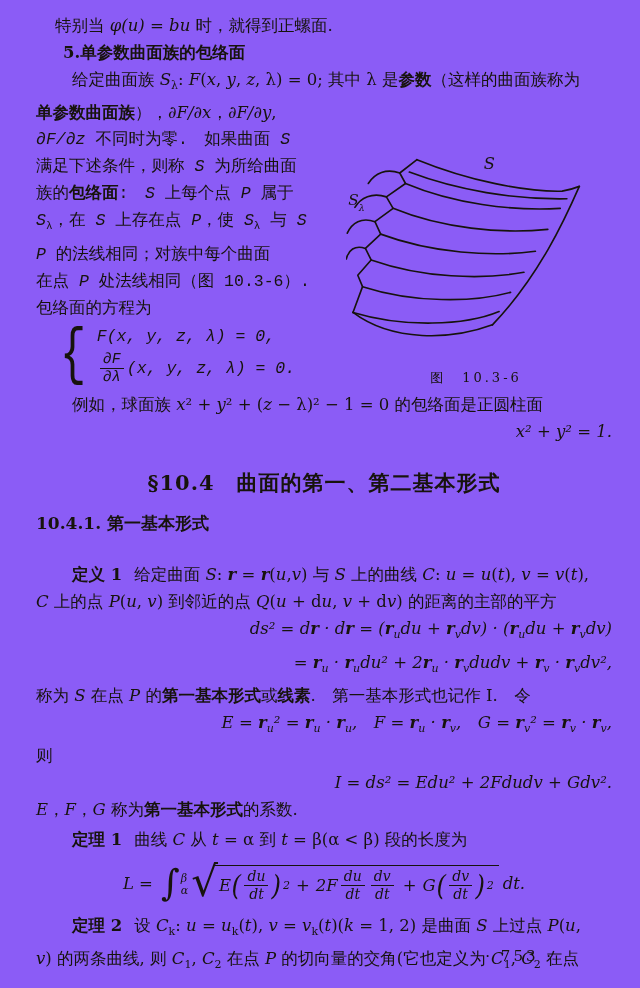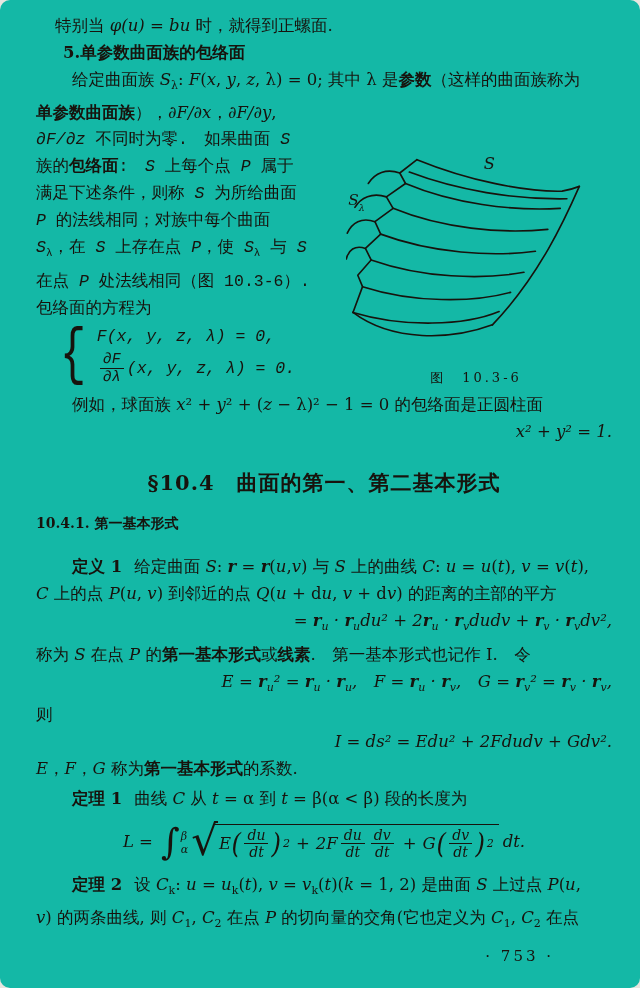--- a/index.html
+++ b/index.html
@@ -1,22 +1,21 @@
 <!DOCTYPE html>
 <html><head>
 <meta charset="utf-8">
 <style>
   html,body{margin:0;padding:0;width:640px;height:988px;background:#e8e6e0;}
   .page{
     width:640px;height:988px;box-sizing:border-box;position:relative;overflow:hidden;
-    background:#14b8a6;color:#17130d;
+    background:#8b5cf6;color:#17130d;
     font-family:"DejaVu Serif","Liberation Serif",serif;
     font-size:16.5px;line-height:27px;
     padding:12px 28px 0 36px;
-    border-radius:10px;
   }
   .line{white-space:nowrap;}
   .indent1{padding-left:19px;}
   .indenth{padding-left:27px;}
   .indent2{padding-left:36px;}
   b{font-weight:bold;}
   i{font-style:italic;}
   sub{font-size:11px;}
   .two-col{display:flex;align-items:flex-start;}
   .left-col{width:302px;flex:0 0 auto;font-family:Liberation Mono, monospace;}
@@ -27,21 +26,21 @@
   .envelope-eq{display:flex;align-items:center;margin:3px 0 0 24px;font-style:italic;white-space:nowrap;}
   .brace{font-size:58px;font-weight:400;line-height:1;transform:scaleX(.75) scaleY(1.1);transform-origin:left center;font-style:normal;margin-right:2px;}
   .env-rows{display:flex;flex-direction:column;justify-content:center;}
   .env-row1{line-height:24px;}
   .env-row2{display:flex;align-items:center;line-height:normal;margin-top:3px;}
   .frac{display:inline-flex;flex-direction:column;align-items:center;vertical-align:middle;line-height:1.05;font-size:14px;margin:0 3px;}
   .frac .ft{padding:0 3px 1px;border-bottom:1.3px solid currentColor;}
   .frac .fb{padding-top:1px;}
   .center-eq{text-align:right;font-style:italic;white-space:nowrap;}
   .section-heading{text-align:center;font-weight:bold;font-size:21px;margin:24px 0 6px;letter-spacing:1px;white-space:nowrap;}
-  .subsection-heading{font-weight:bold;font-size:14px;margin:14px 0 16px;white-space:nowrap;}
+  .subsection-heading{font-weight:bold;font-size:17px;margin:14px 0 24px;white-space:nowrap;}
   .dlabel{margin-right:12px;}
   
   .L-eq{display:flex;justify-content:center;align-items:center;font-style:italic;white-space:nowrap;margin:9px 0 8px;}
   .int-sign{font-size:36px;font-style:normal;line-height:1;margin:0 1px 0 8px;}
   .int-lims{display:inline-flex;flex-direction:column;font-size:11px;line-height:1.15;justify-content:center;margin-right:3px;transform:translateY(2px);}
   .sqrt{display:inline-flex;align-items:center;}
   .rad{font-size:42px;line-height:1;font-style:normal;font-weight:400;margin-right:-4px;transform:translateY(-1px);}
   .radicand{border-top:1.6px solid currentColor;padding:3px 5px 0 5px;display:inline-flex;align-items:center;}
   .bigp{font-size:27px;font-weight:400;line-height:1;transform:scaleX(.9);}
   .op{margin:0 6px;}
@@ -57,24 +56,24 @@
 <div class="page">
 
   <div class="line indent1">特别当 <i>φ(u) = bu</i> 时，就得到正螺面.</div>
   <div class="line indenth"><b>5.单参数曲面族的包络面</b></div>
   <div class="line indent2">给定曲面族 <i>S</i><sub>λ</sub>: <i>F</i>(<i>x</i>, <i>y</i>, <i>z</i>, λ) = 0; 其中 λ 是<b>参数</b>（这样的曲面族称为</div>
   <div class="line"><b>单参数曲面族</b>），<i>∂F/∂x</i>，<i>∂F/∂y</i>,</div>
 
   <div class="two-col">
     <div class="left-col">
       <div class="line"><i>∂F/∂z</i> 不同时为零.　如果曲面 <i>S</i></div>
+      <div class="line">满足下述条件，则称 <i>S</i> 为所给曲面</div>
       <div class="line">族的<b>包络面</b>:　<i>S</i> 上每个点 <i>P</i> 属于</div>
-      <div class="line">满足下述条件，则称 <i>S</i> 为所给曲面</div>
+      <div class="line"><i>S</i><sub>λ</sub>，在 <i>S</i> 上存在点 <i>P</i>，使 <i>S</i><sub>λ</sub> 与 <i>S</i></div>
       <div class="line"><i>P</i> 的法线相同；对族中每个曲面</div>
-      <div class="line"><i>S</i><sub>λ</sub>，在 <i>S</i> 上存在点 <i>P</i>，使 <i>S</i><sub>λ</sub> 与 <i>S</i></div>
       <div class="line">在点 <i>P</i> 处法线相同（图 10.3-6）.</div>
       <div class="line">包络面的方程为</div>
 
       <div class="envelope-eq">
         <span class="brace">{</span>
         <span class="env-rows">
           <span class="env-row1">F(x, y, z, λ) = 0,</span>
           <span class="env-row2">
             <span class="frac" style="font-size:15px;">
               <span class="ft">∂F</span>
@@ -123,20 +122,21 @@
   <div class="center-eq">x² + y² = 1.</div>
 
   <div class="section-heading">§10.4　曲面的第一、第二基本形式</div>
   <div class="subsection-heading">10.4.1. 第一基本形式</div>
 
   <div class="line indent2">
     <b class="dlabel">定义 1</b><span>给定曲面 <i>S</i>: <b><i>r</i></b> = <b><i>r</i></b>(<i>u</i>,<i>v</i>) 与 <i>S</i> 上的曲线 <i>C</i>: <i>u</i> = <i>u</i>(<i>t</i>), <i>v</i> = <i>v</i>(<i>t</i>),</span>
   </div>
   <div class="line"><i>C</i> 上的点 <i>P</i>(<i>u</i>, <i>v</i>) 到邻近的点 <i>Q</i>(<i>u</i> + d<i>u</i>, <i>v</i> + d<i>v</i>) 的距离的主部的平方</div>
 
+  <div class="center-eq">ds² = d<b>r</b> · d<b>r</b> = (<b>r</b><sub>u</sub>du + <b>r</b><sub>v</sub>dv) · (<b>r</b><sub>u</sub>du + <b>r</b><sub>v</sub>dv)</div>
   <div class="center-eq">= <b>r</b><sub>u</sub> · <b>r</b><sub>u</sub>du² + 2<b>r</b><sub>u</sub> · <b>r</b><sub>v</sub>dudv + <b>r</b><sub>v</sub> · <b>r</b><sub>v</sub>dv²,</div>
 
   <div class="line">称为 <i>S</i> 在点 <i>P</i> 的<b>第一基本形式</b>或<b>线素</b>.　第一基本形式也记作 I.　令</div>
   <div class="center-eq">E = <b>r</b><sub>u</sub>² = <b>r</b><sub>u</sub> · <b>r</b><sub>u</sub>,　F = <b>r</b><sub>u</sub> · <b>r</b><sub>v</sub>,　G = <b>r</b><sub>v</sub>² = <b>r</b><sub>v</sub> · <b>r</b><sub>v</sub>,</div>
   <div class="line">则</div>
   <div class="center-eq">I = ds² = Edu² + 2Fdudv + Gdv².</div>
   <div class="line"><i>E</i>，<i>F</i>，<i>G</i> 称为<b>第一基本形式</b>的系数.</div>
 
   <div class="line indent2" style="margin-top:3px;">
     <b class="dlabel">定理 1</b><span>曲线 <i>C</i> 从 <i>t</i> = α 到 <i>t</i> = β(α &lt; β) 段的长度为</span>

